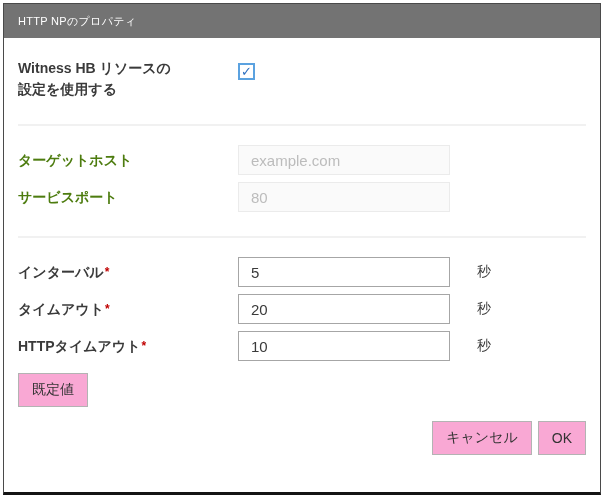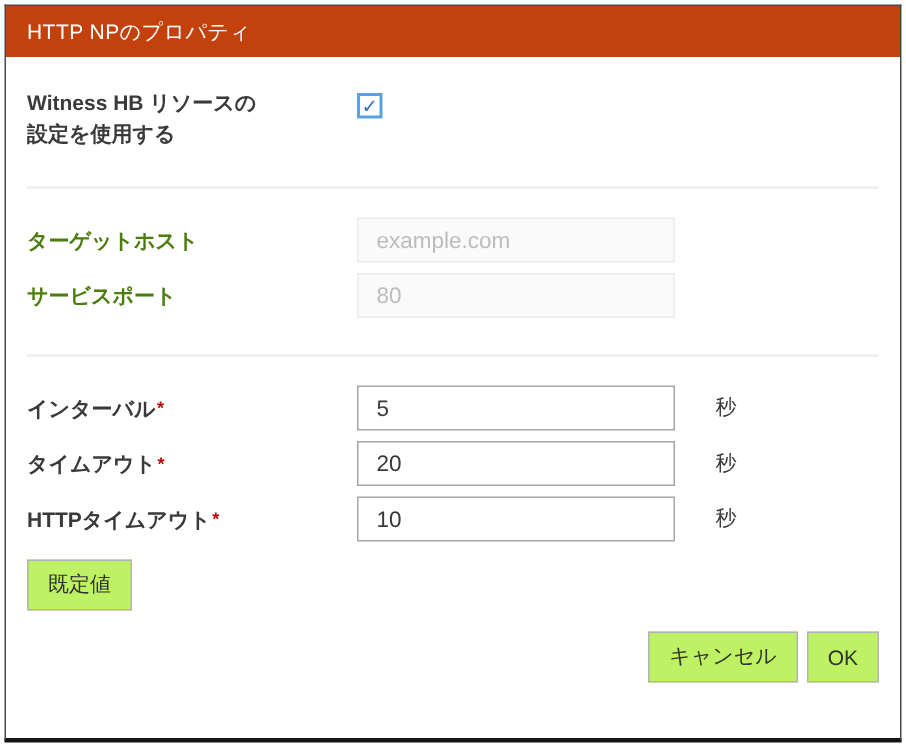--- a/index.html
+++ b/index.html
@@ -2,22 +2,22 @@
 <html><head>
 <meta charset="utf-8">
 <style>
   * { box-sizing: border-box; margin: 0; padding: 0; }
   html, body { width: 604px; height: 498px; background: #fff; font-family: "Liberation Sans", "DejaVu Sans", sans-serif; }
   .dialog {
     position: absolute; left: 3px; top: 3px; width: 598px; height: 492px;
     background: #fff; border: 1px solid #4a4a4a; border-bottom: 3px solid #141414;
   }
   .dialog-header {
-    height: 34px; line-height: 34px; background: #c2410c; color: #ffffff;
-    font-size: 14px; padding: 0 14px; letter-spacing: 0.3px;
+    height: 34px; line-height: 34px; background: #737373; color: #ffffff;
+    font-size: 11px; padding: 0 14px; letter-spacing: 0.3px;
   }
   .dialog-body { padding: 20px 14px 0 14px; }
 
   .row { display: flex; align-items: center; margin-bottom: 7px; gap: 16px; }
   .row-top { align-items: flex-start; }
   .label-col { width: 204px; flex: 0 0 204px; font-size: 14px; font-weight: bold; color: #3a3a3a; line-height: 21px; }
   .label-col.disabled { color: #4d7c0f; }
   .required-mark { color: #c00000; font-size: 12px; vertical-align: top; margin-left: 1px; }
 
   .divider { border-top: 2px solid #f1f1f1; margin: 24px 0 0 0; }
@@ -41,21 +41,21 @@
     font-size: 13px; font-weight: bold; color: #2d6fc0; line-height: 1;
     cursor: pointer;
   }
   .checkbox.cb-disabled {
     border: 1px solid #ededed; background: #fdfdfd; color: transparent; cursor: default;
     width: 16px; height: 16px;
   }
   .witness-checkbox-wrap { padding-top: 4px; }
 
   .btn {
-    display: inline-block; background: #bef264; border: 1px solid #b3b3b3;
+    display: inline-block; background: #f9a8d4; border: 1px solid #b3b3b3;
     color: #333; font-size: 14px; padding: 7px 13px; cursor: pointer;
     font-family: "Liberation Sans", "DejaVu Sans", sans-serif;
   }
   .default-btn-row { margin-top: 12px; }
   .footer { margin-top: 14px; display: flex; justify-content: flex-end; gap: 6px; }
 </style>
 </head>
 <body>
 
 <div class="dialog">

